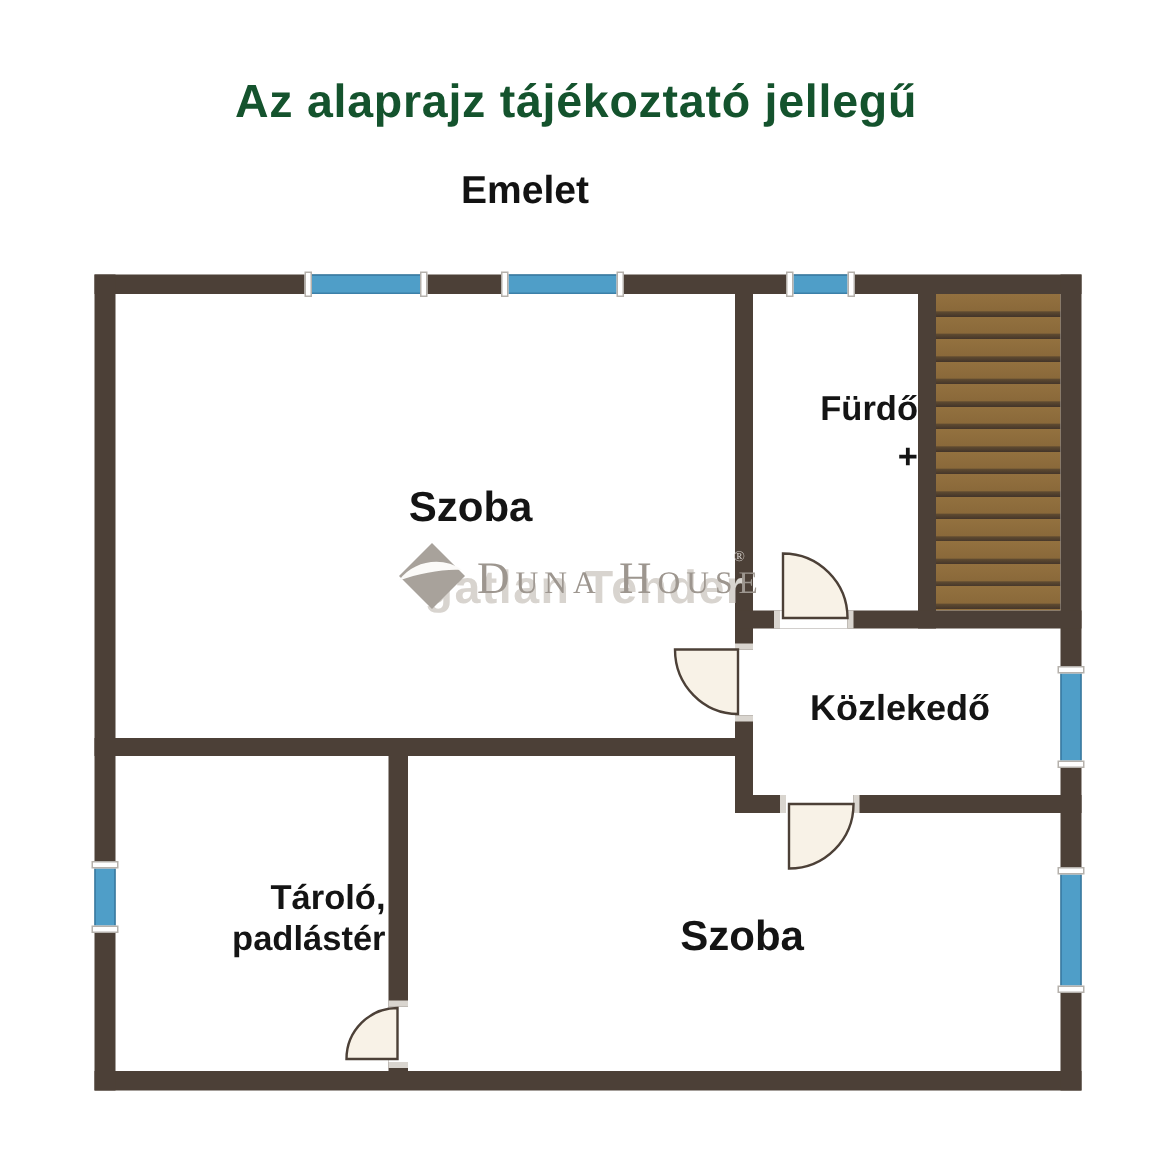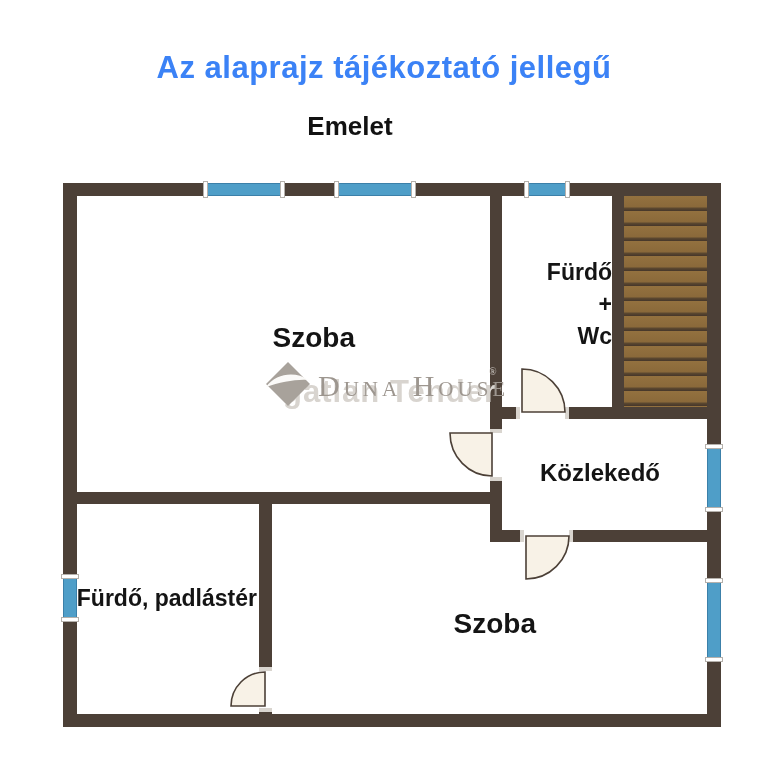--- a/index.html
+++ b/index.html
@@ -1,21 +1,21 @@
 <!DOCTYPE html>
 <html style="--wall: #4c4037; --window: #4f9ec8; --stair-tread: #8a693a; --stair-gap: #45362a; --door-fill: #f8f2e7;"><head>
 <meta charset="utf-8">
 <style>
   html,body{margin:0;padding:0;background:#ffffff;width:768px;height:768px;overflow:hidden;
     font-family:"Liberation Sans",sans-serif;}
   #stage{position:relative;width:768px;height:768px;background:#ffffff;}
 
   
   .title{position:absolute;top:50px;left:0;width:768px;text-align:center;
-    font-size:31px;font-weight:bold;color:#3b82f6;letter-spacing:.5px;}
+    font-size:31px;font-weight:bold;color:#14532d;letter-spacing:.5px;}
   .subtitle{position:absolute;top:111px;left:0;width:700px;text-align:center;
     font-size:26px;font-weight:bold;color:#121212;}
 
   
   .wall{position:absolute;background:var(--wall,#4c4037);z-index:2;}
   .stairs{position:absolute;left:624px;top:196px;width:83px;height:211px;z-index:1;
     background:repeating-linear-gradient(to bottom,
       #93713f 0px, var(--stair-tread,#8a693a) 11px, #5d4930 12px, var(--stair-gap,#45362a) 15px);}
   .win{position:absolute;background:var(--window,#4f9ec8);border:1px solid #3c80a9;
     box-sizing:border-box;z-index:3;}
@@ -110,24 +110,23 @@
       <path class="door" d="M522,412 L522,369 A43,43 0 0 1 565,412 Z"></path>
       <path class="door" d="M492,433 L450,433 A42,43 0 0 0 492,476 Z"></path>
       <path class="door" d="M526,536 L526,579 A43,43 0 0 0 569,536 Z"></path>
       <path class="door" d="M265,706 L231,706 A34,34 0 0 1 265,672 Z"></path>
     </svg>
 
     <div class="room-label lbl-szoba-top">Szoba</div>
     <div class="room-label lbl-furdo">
       <div>Fürdő</div>
       <div>+</div>
-      <div>Wc</div>
     </div>
     <div class="room-label lbl-kozlekedo">Közlekedő</div>
-    <div class="room-label lbl-tarolo">Fürdő, padlástér</div>
+    <div class="room-label lbl-tarolo">Tároló, padlástér</div>
     <div class="room-label lbl-szoba-bottom">Szoba</div>
 
     <div class="wm wm-faint">gatlan Tender</div>
     <svg class="wm wm-logo" width="48" height="48" viewBox="0 0 48 48">
       <polygon points="24,2 46,24 24,46 2,24" fill="#a8a29b"></polygon>
       <path d="M2,27 C12,13 32,11 44,20 C33,19 16,22 2,27 Z" fill="#fbfaf8"></path>
     </svg>
     <div class="wm wm-brand">Duna House</div>
     <div class="wm wm-reg">®</div>
 

